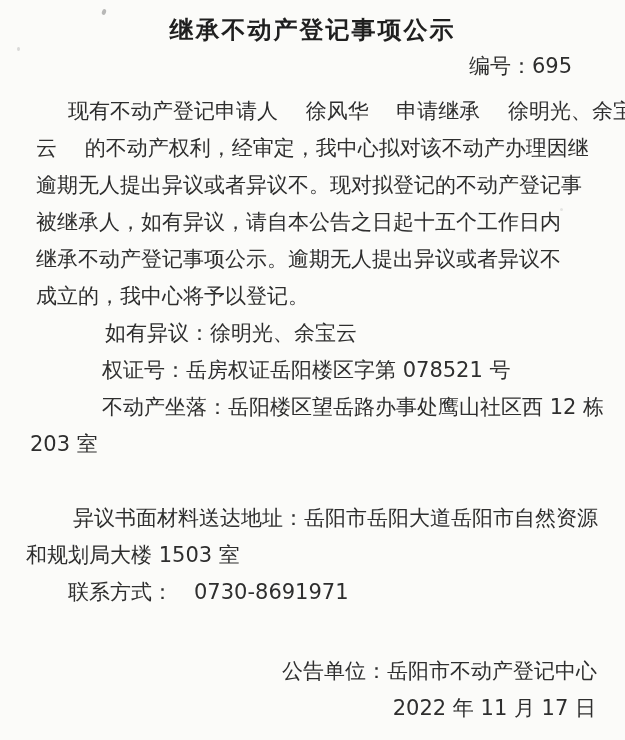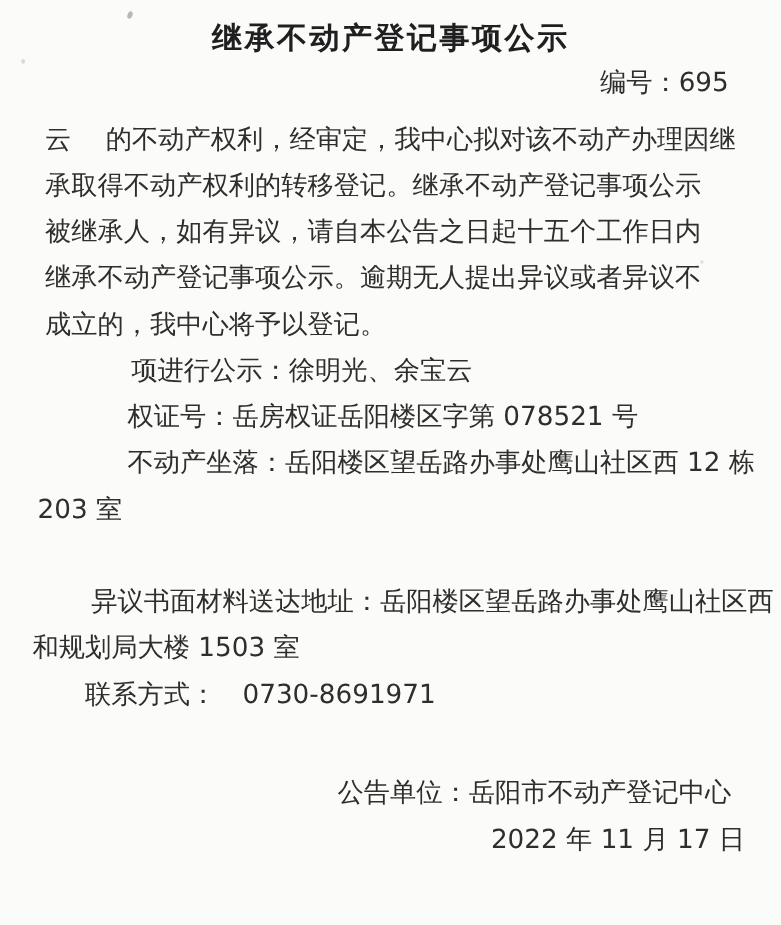--- a/index.html
+++ b/index.html
@@ -20,40 +20,40 @@
     text-align:center;
     font-size:24px;
     font-weight:bold;
     letter-spacing:2px;
     color:#1f1f1f;
   }
   .docno{
     height:37px;
     line-height:37px;
     text-align:right;
-    padding-right:42px;
+    padding-right:53px;
   }
   .content{
     margin-top:8px;
     padding:0 12px 0 36px;
   }
   .line{
     height:37px;
     line-height:37px;
     white-space:nowrap;
   }
   .blank{height:37px;}
   .ind-para{padding-left:32px;}
   .ind-obj{padding-left:37px;}
   .ind-label{padding-left:66px;}
   .ind-label-heir{padding-left:69px;}
   .cont-loc{margin-left:-6px;}
   .cont-addr{margin-left:-10px;}
   .sig-spacer{height:42px;}
-  .sig-unit{text-align:right;margin-right:28px;}
+  .sig-unit{text-align:right;margin-right:16px;}
   .sig-date{text-align:right;margin-right:17px;}
   .speck{
     position:absolute;
     background:rgba(60,60,60,.35);
     border-radius:50%;
   }
   .speck.a{left:102px;top:9px;width:4px;height:6px;transform:rotate(20deg);}
   .speck.b{left:17px;top:47px;width:3px;height:4px;opacity:.5;}
   .speck.c{left:560px;top:208px;width:3px;height:3px;opacity:.35;}
 </style>
@@ -64,34 +64,35 @@
 
   <span class="speck a"></span>
   <span class="speck b"></span>
   <span class="speck c"></span>
 
   <div class="title">继承不动产登记事项公示</div>
 
   <div class="docno">编号：695</div>
 
   <div class="content">
+    <div class="line ind-para">现有不动产登记申请人　 徐风华　 申请继承　 徐明光、余宝</div>
     <div class="line">云　 的不动产权利，经审定，我中心拟对该不动产办理因继</div>
-    <div class="line">承取得不动产权利的转移登记。继承不动产登记事项公示</div>
+    <div class="line">逾期无人提出异议或者异议不。现对拟登记的不动产登记事</div>
     <div class="line">被继承人，如有异议，请自本公告之日起十五个工作日内</div>
     <div class="line">继承不动产登记事项公示。逾期无人提出异议或者异议不</div>
     <div class="line">成立的，我中心将予以登记。</div>
 
-    <div class="line ind-label-heir">项进行公示：徐明光、余宝云</div>
+    <div class="line ind-label-heir">如有异议：徐明光、余宝云</div>
     <div class="line ind-label">权证号：岳房权证岳阳楼区字第 078521 号</div>
     <div class="line ind-label">不动产坐落：岳阳楼区望岳路办事处鹰山社区西 12 栋</div>
     <div class="line cont-loc">203 室</div>
 
     <div class="blank"></div>
 
-    <div class="line ind-obj">异议书面材料送达地址：岳阳楼区望岳路办事处鹰山社区西</div>
+    <div class="line ind-obj">异议书面材料送达地址：岳阳市岳阳大道岳阳市自然资源</div>
     <div class="line cont-addr">和规划局大楼 1503 室</div>
     <div class="line ind-para">联系方式：　0730-8691971</div>
 
     <div class="sig-spacer"></div>
 
     <div class="line sig-unit">公告单位：岳阳市不动产登记中心</div>
     <div class="line sig-date">2022 年 11 月 17 日</div>
   </div>
 
 </div>

